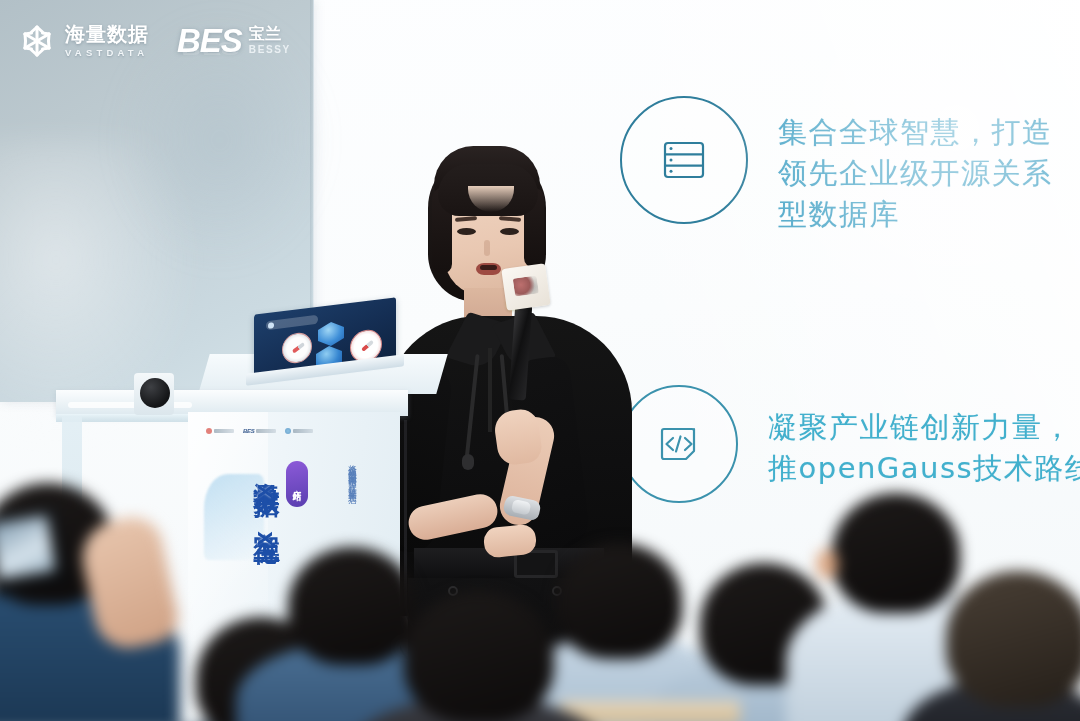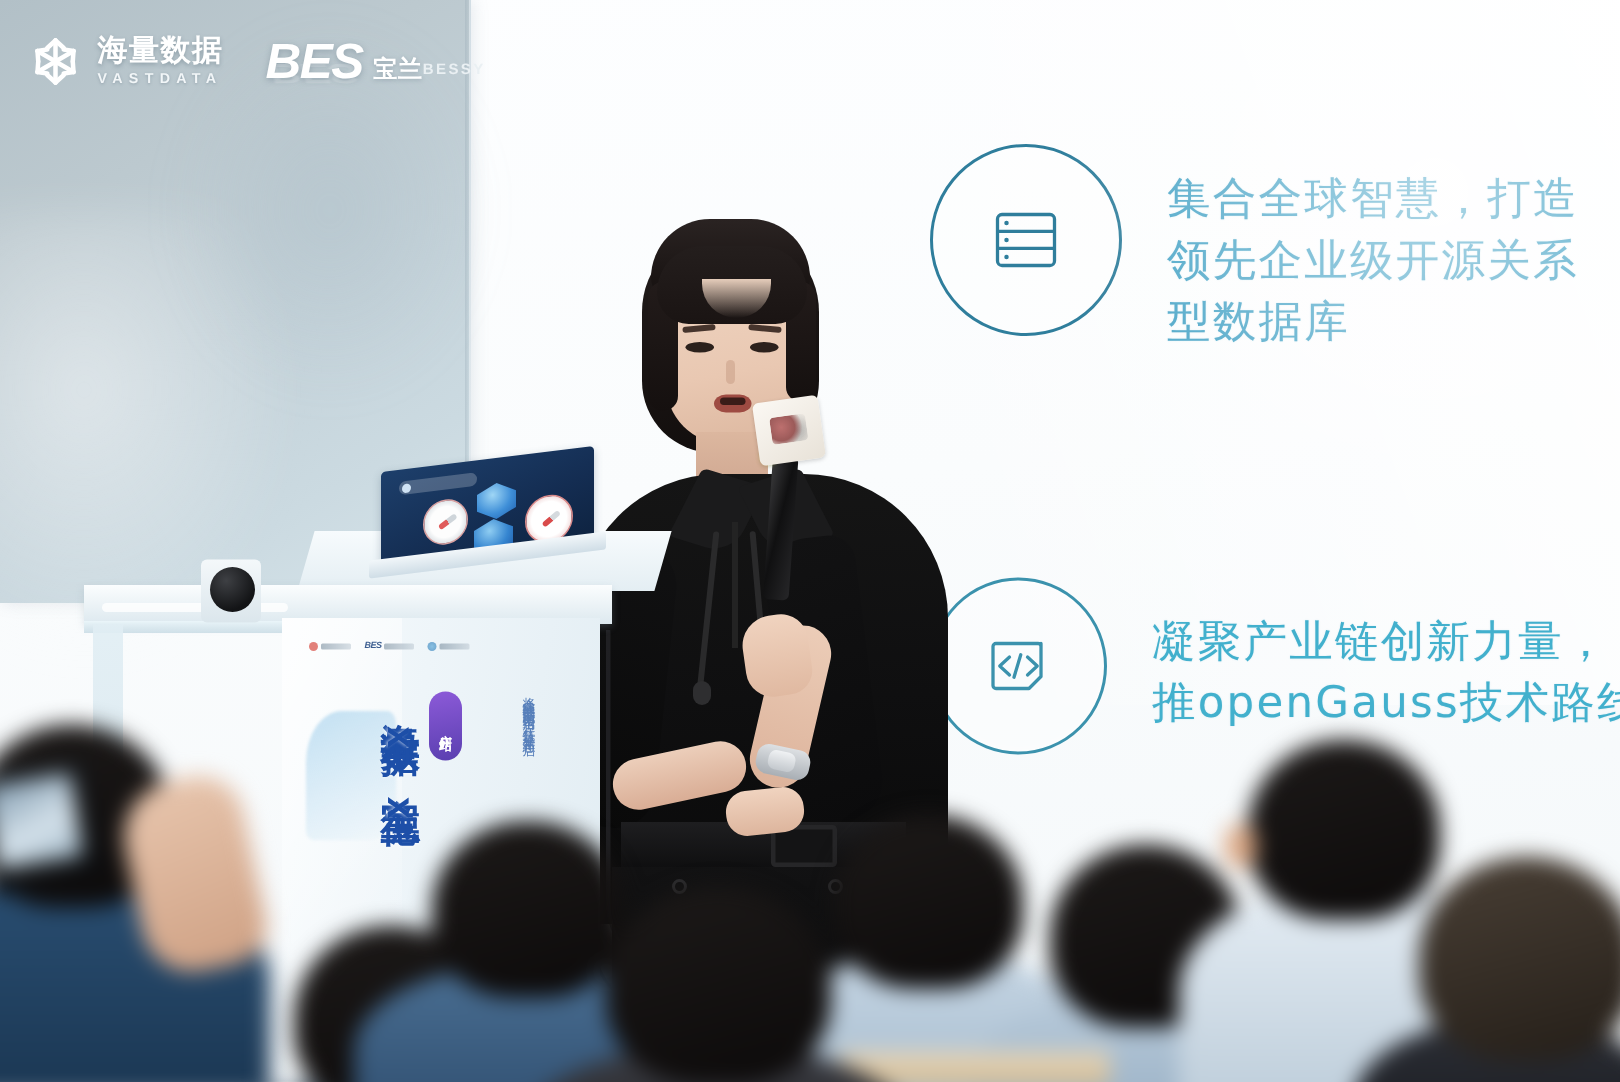--- a/index.html
+++ b/index.html
@@ -38,21 +38,21 @@
   .vast-text { display:flex; flex-direction:column; line-height:1; }
   .vast-cn { font-size:20px; font-weight:700; color:#ffffff; letter-spacing:1px;
              text-shadow:0 1px 3px rgba(90,110,125,.45); }
   .vast-en { font-size:9.5px; font-weight:600; color:#f2f6f8; letter-spacing:4.2px;
              margin-top:4px; text-shadow:0 1px 2px rgba(90,110,125,.4); }
 
   .logo-bes { display:flex; align-items:flex-end; gap:7px; position:relative; }
   .bes-word { font-size:33px; font-weight:800; font-style:italic; color:#ffffff;
       letter-spacing:-1px; line-height:.95; font-family:"Liberation Sans",sans-serif;
       text-shadow:0 1px 4px rgba(90,110,125,.4); }
-  .bes-right { display:flex; flex-direction:row; line-height:1; padding-bottom:2px; }
+  .bes-right { display:flex; flex-direction:column; line-height:1; padding-bottom:2px; }
   .bes-cn { font-size:16px; font-weight:700; color:#fff; letter-spacing:.5px;
             text-shadow:0 1px 3px rgba(90,110,125,.4);}
   .bes-en { font-size:10px; font-weight:700; color:#eaf0f3; letter-spacing:1.6px; margin-top:3px;}
   .bes-reflect { position:absolute; left:2px; top:34px; font-size:30px; font-weight:800;
       font-style:italic; letter-spacing:-1px; color:rgba(255,255,255,.17);
       transform:scaleY(-0.62); transform-origin:top left; filter:blur(.6px); }
 
   
   .bullet { position:absolute; display:flex; align-items:flex-start; gap:30px; }
   .bullet-1 { left:620px; top:96px; }

